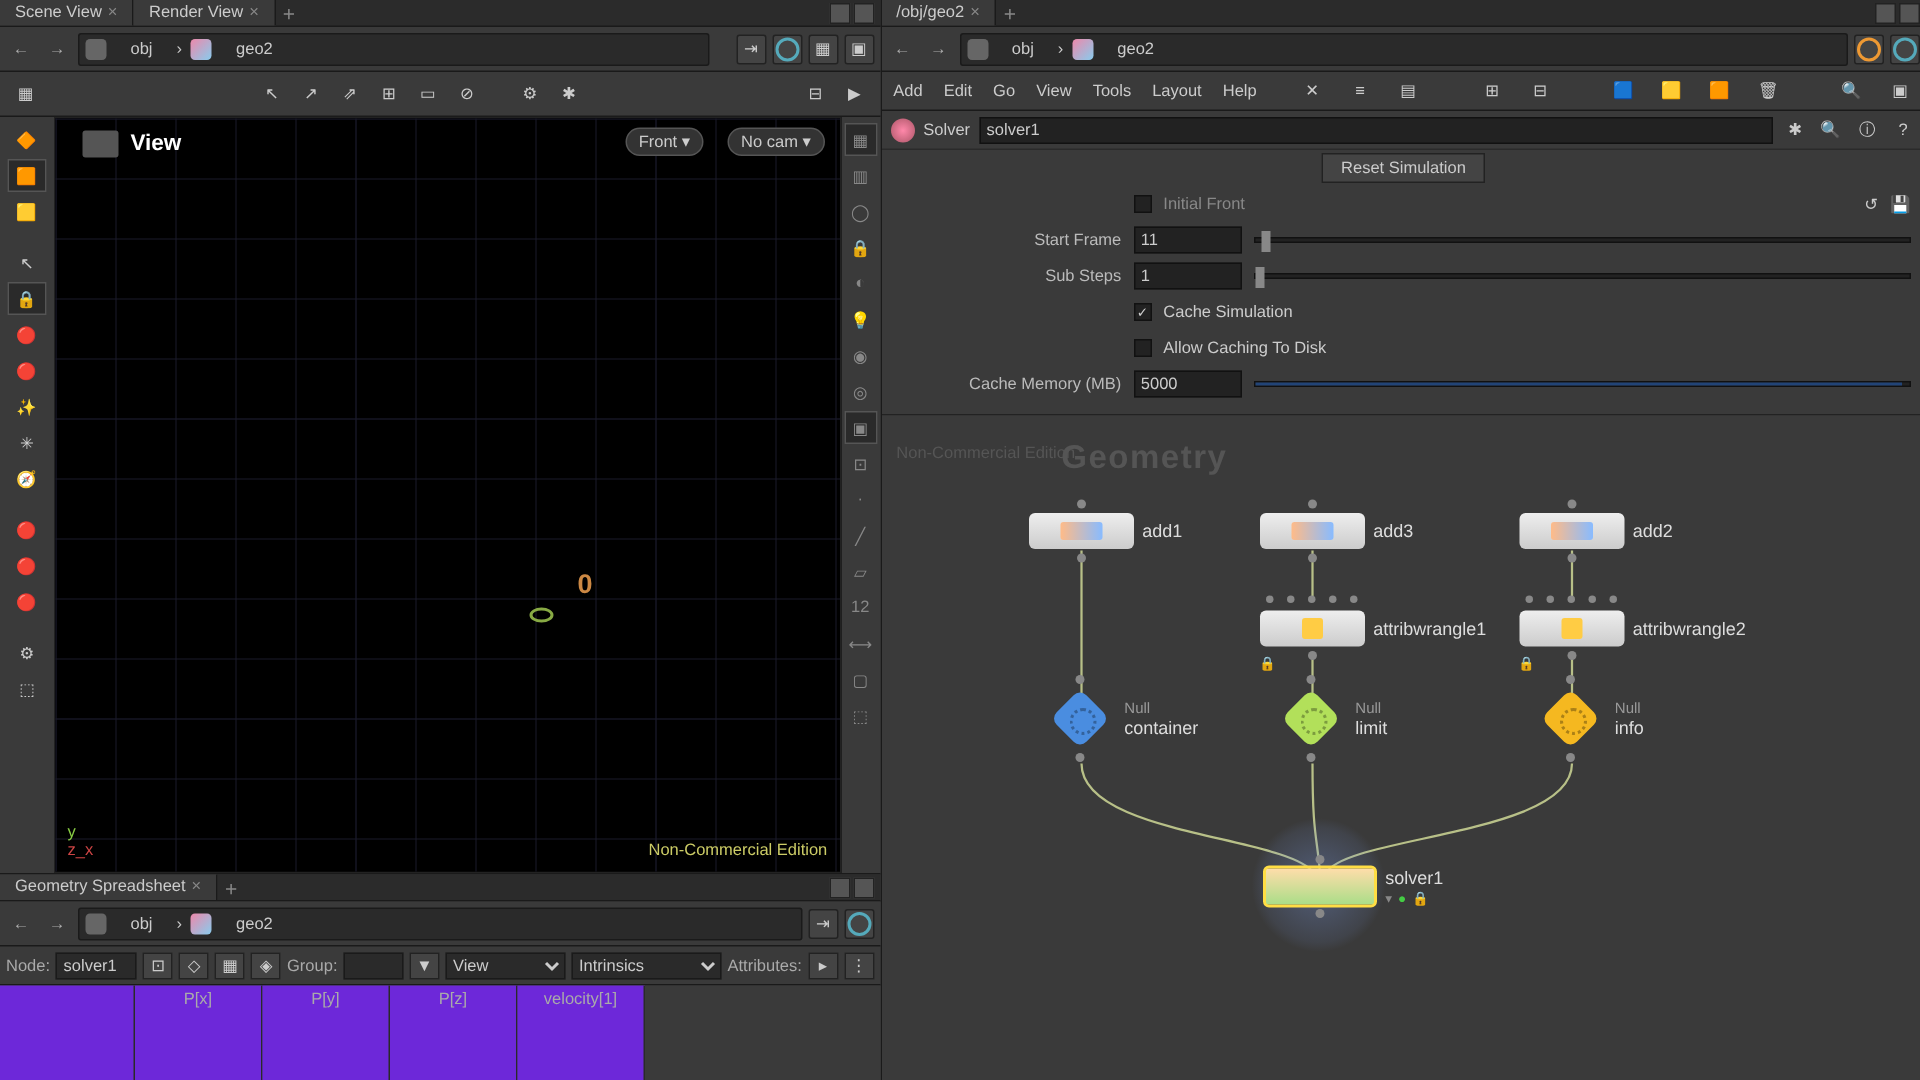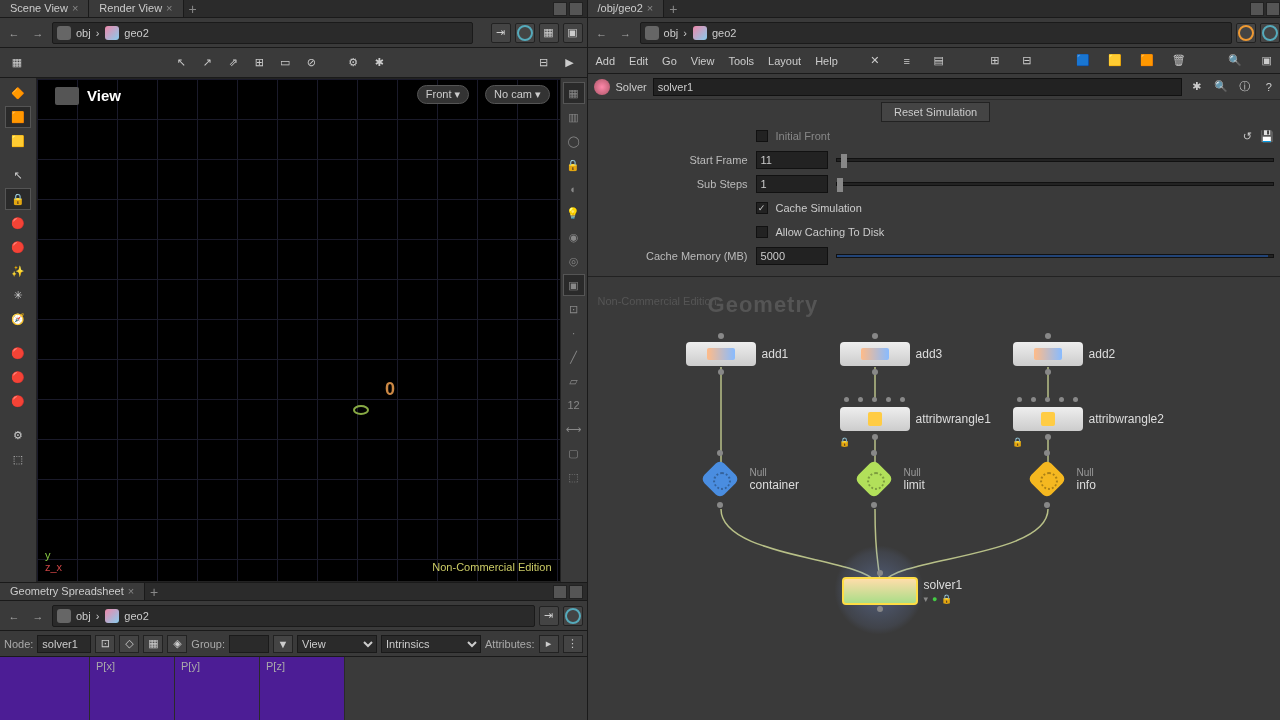--- a/index.html
+++ b/index.html
@@ -11,21 +11,21 @@
   .tabbar{height:18px;background:#2b2b2b;display:flex;align-items:center;border-bottom:1px solid #1a1a1a;}
   .tab{padding:2px 10px;background:#3a3a3a;border-right:1px solid #1a1a1a;height:100%;display:flex;align-items:flex-start;gap:4px;}
   .tab-close{color:#888;cursor:pointer;}
   .tab-add{width:18px;height:18px;display:flex;align-items:center;justify-content:center;color:#888;cursor:pointer;font-size:14px;}
   .pane-ctrl{margin-left:auto;display:flex;gap:2px;padding-right:4px;}
   .pane-ctrl .ic{width:14px;height:14px;background:#555;border:1px solid #222;}
   
   .pathbar{height:30px;background:#3a3a3a;display:flex;align-items:center;padding:0 4px;gap:4px;border-bottom:1px solid #1a1a1a;}
   .nav-arrow{width:20px;height:20px;display:flex;align-items:center;justify-content:center;color:#aaa;cursor:pointer;}
   .path-box{flex:1;height:22px;background:#2a2a2a;border:1px solid #1a1a1a;display:flex;align-items:center;padding:0 4px;gap:6px;border-radius:2px;}
-  .path-seg{display:flex;align-items:center;gap:5px;}
+  .path-seg{display:flex;align-items:center;gap:16px;}
   .path-seg .ico{width:14px;height:14px;background:linear-gradient(135deg,#e8a,#8ce);border-radius:3px;}
   .path-seg.obj .ico{background:#666;}
   .end-ico{width:20px;height:20px;border:1px solid #222;background:#444;border-radius:2px;cursor:pointer;display:flex;align-items:center;justify-content:center;}
   .circ{width:16px;height:16px;border:2px solid #5ab;border-radius:50%;}
   .circ.orange{border-color:#e93;}
   
   .scene{flex:1;display:flex;}
   .ltool{width:36px;background:#3a3a3a;display:flex;flex-direction:column;align-items:center;padding-top:4px;gap:2px;}
   .ltool .tbtn{width:26px;height:22px;background:#3a3a3a;border:1px solid transparent;display:flex;align-items:center;justify-content:center;cursor:pointer;}
   .ltool .tbtn.active{background:#2a2a2a;border-color:#555;}
@@ -55,21 +55,21 @@
   .rtool .rb{width:22px;height:22px;display:flex;align-items:center;justify-content:center;cursor:pointer;color:#888;}
   .rtool .rb.active{background:#2a2a2a;border:1px solid #555;}
   
   .spreadsheet{height:138px;display:flex;flex-direction:column;background:#3a3a3a;border-top:1px solid #1a1a1a;}
   .ss-bar{height:26px;display:flex;align-items:center;padding:0 4px;gap:4px;border-bottom:1px solid #1a1a1a;}
   .ss-bar .lbl{color:#aaa;}
   .ss-bar input{background:#2a2a2a;border:1px solid #1a1a1a;color:#ccc;padding:2px 4px;height:18px;}
   .ss-bar .btn{width:20px;height:18px;background:#444;border:1px solid #222;cursor:pointer;display:flex;align-items:center;justify-content:center;}
   .ss-bar select{background:#2a2a2a;border:1px solid #1a1a1a;color:#ccc;height:18px;}
   .ss-table{flex:1;display:flex;background:#3a3a3a;}
-  .ss-col{border-right:1px solid #2a2a2a;padding:3px 6px;color:#aaa;background:#4c1d95;}
+  .ss-col{border-right:1px solid #2a2a2a;padding:3px 6px;color:#aaa;background:#6d28d9;text-align:center;}
   .ss-col:first-child{width:90px;}
   .ss-col.data{width:85px;}
   
   .menubar{height:26px;background:#3a3a3a;display:flex;align-items:center;padding:0 8px;gap:14px;border-bottom:1px solid #1a1a1a;}
   .menubar .mi{cursor:pointer;}
   .menubar .sp{flex:1;}
   .menubar .ic{width:18px;height:18px;cursor:pointer;display:flex;align-items:center;justify-content:center;}
   .params{background:#3a3a3a;border-bottom:1px solid #222;padding-bottom:8px;}
   .params-hdr{height:26px;display:flex;align-items:center;padding:0 6px;gap:6px;border-bottom:1px solid #2a2a2a;}
   .params-hdr .node-ico{width:16px;height:16px;background:radial-gradient(#f8a,#a56);border-radius:50%;}
@@ -282,20 +282,21 @@
         <select style="width:100px"><option>Intrinsics</option></select>
         <span class="lbl">Attributes:</span>
         <div class="btn">▸</div>
         <div class="btn">⋮</div>
       </div>
       <div class="ss-table">
         <div class="ss-col"></div>
         <div class="ss-col data">P[x]</div>
         <div class="ss-col data">P[y]</div>
         <div class="ss-col data">P[z]</div>
+        <div class="ss-col data">velocity[1]</div>
       </div>
     </div>
   </div>
 
   <div class="right">
     <div class="tabbar">
       <div class="tab">
           <span>/obj/geo2</span>
           <span class="tab-close">×</span>
         </div>

